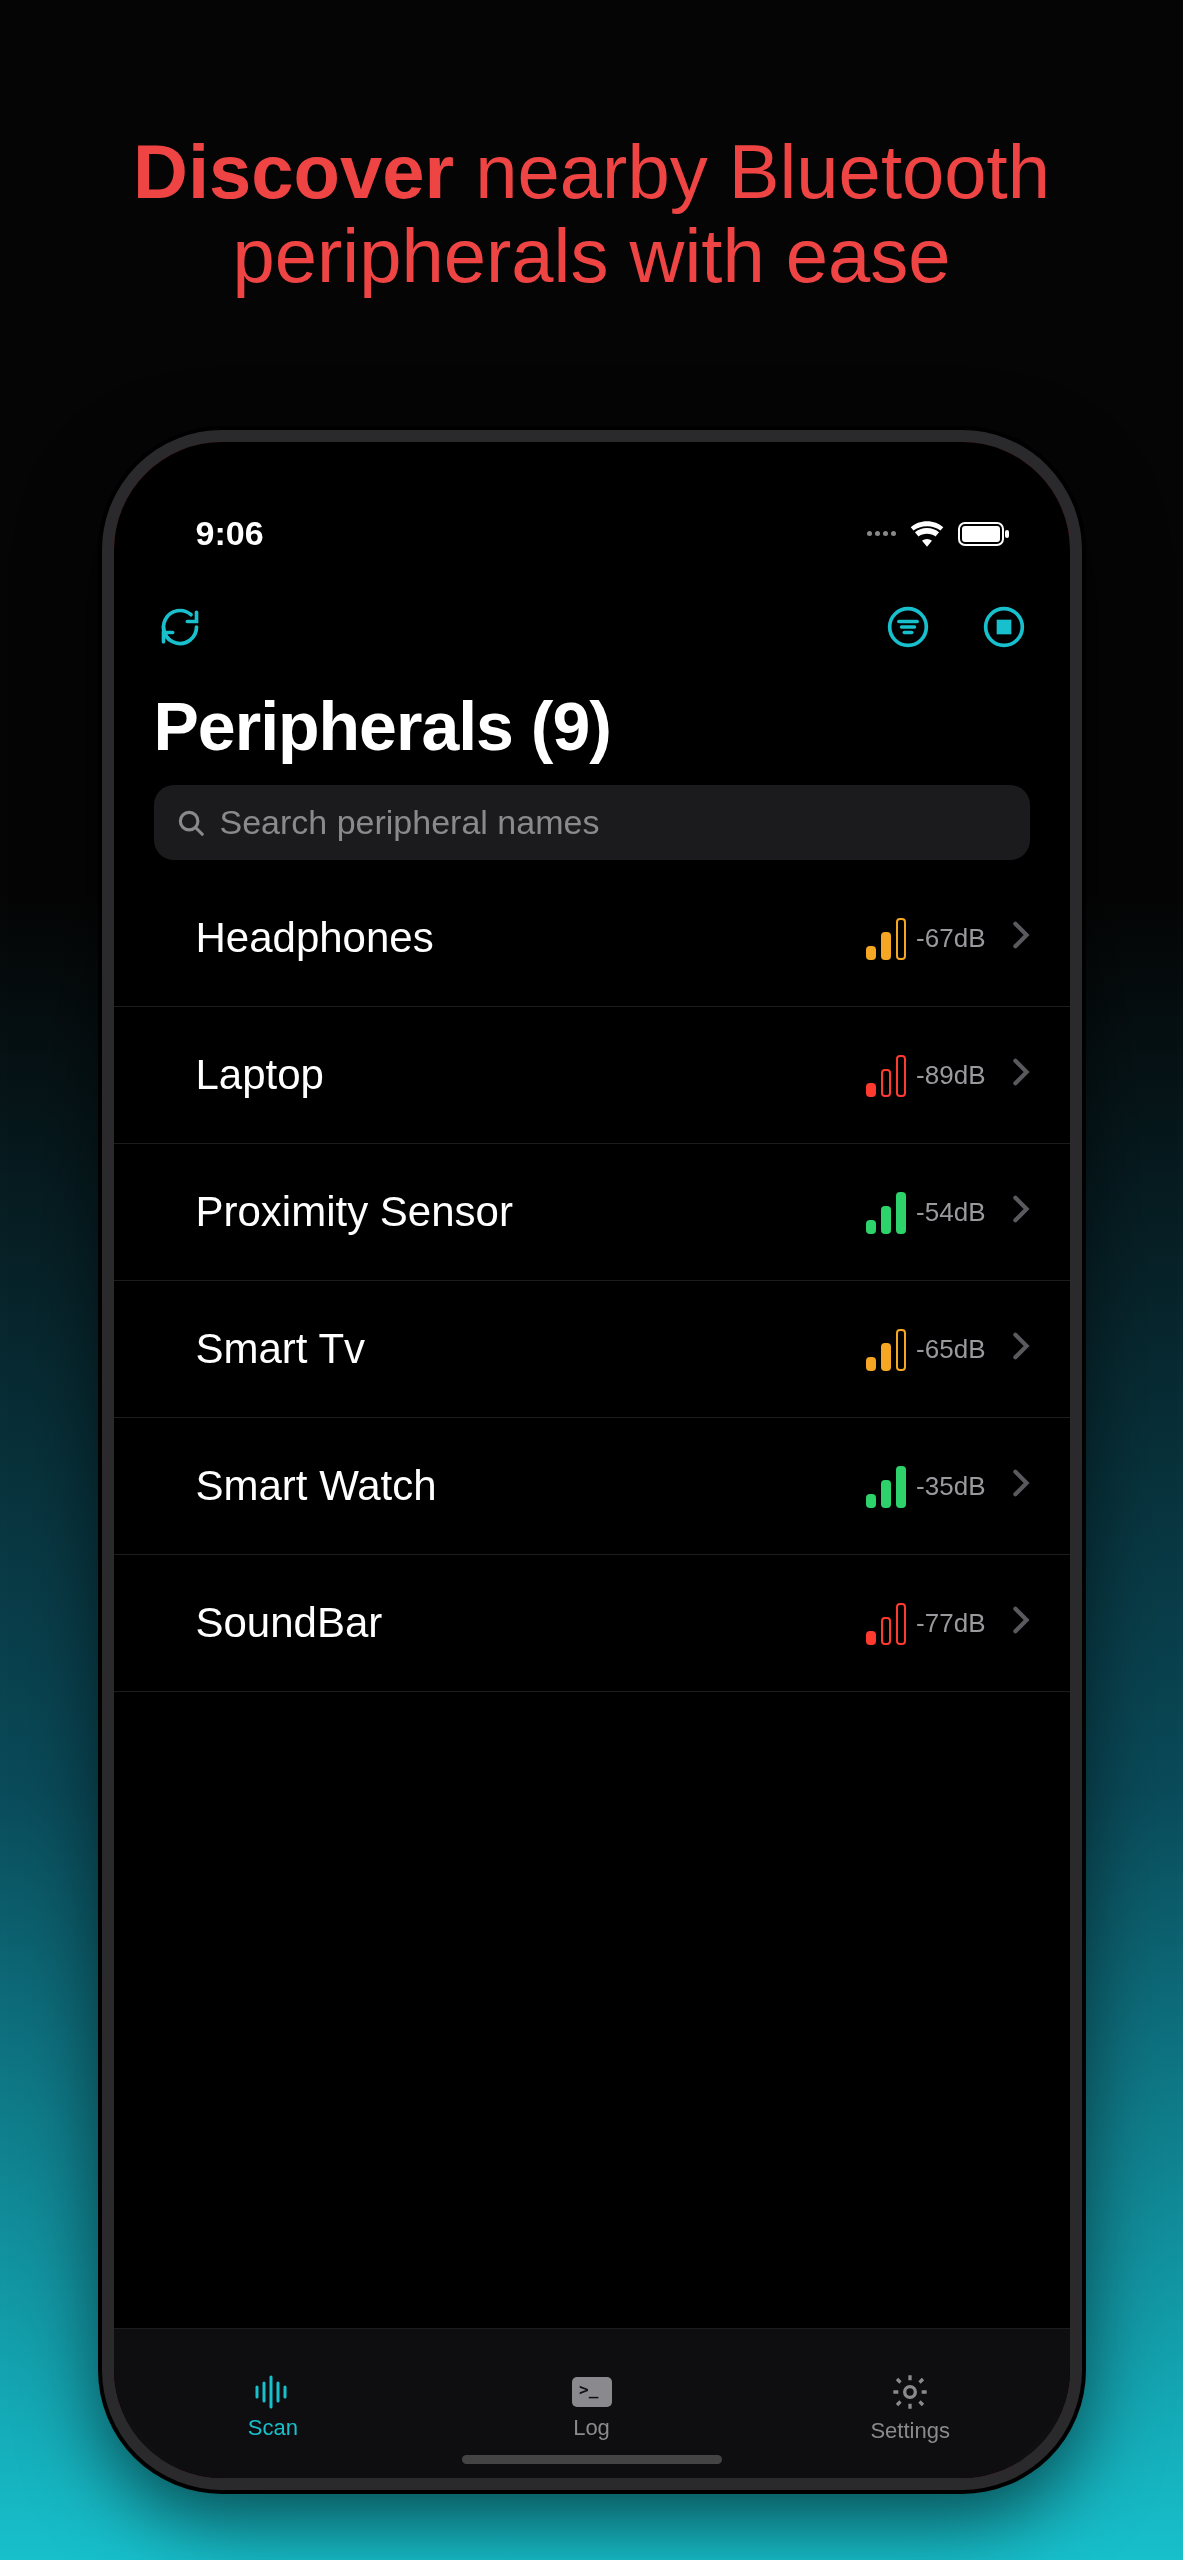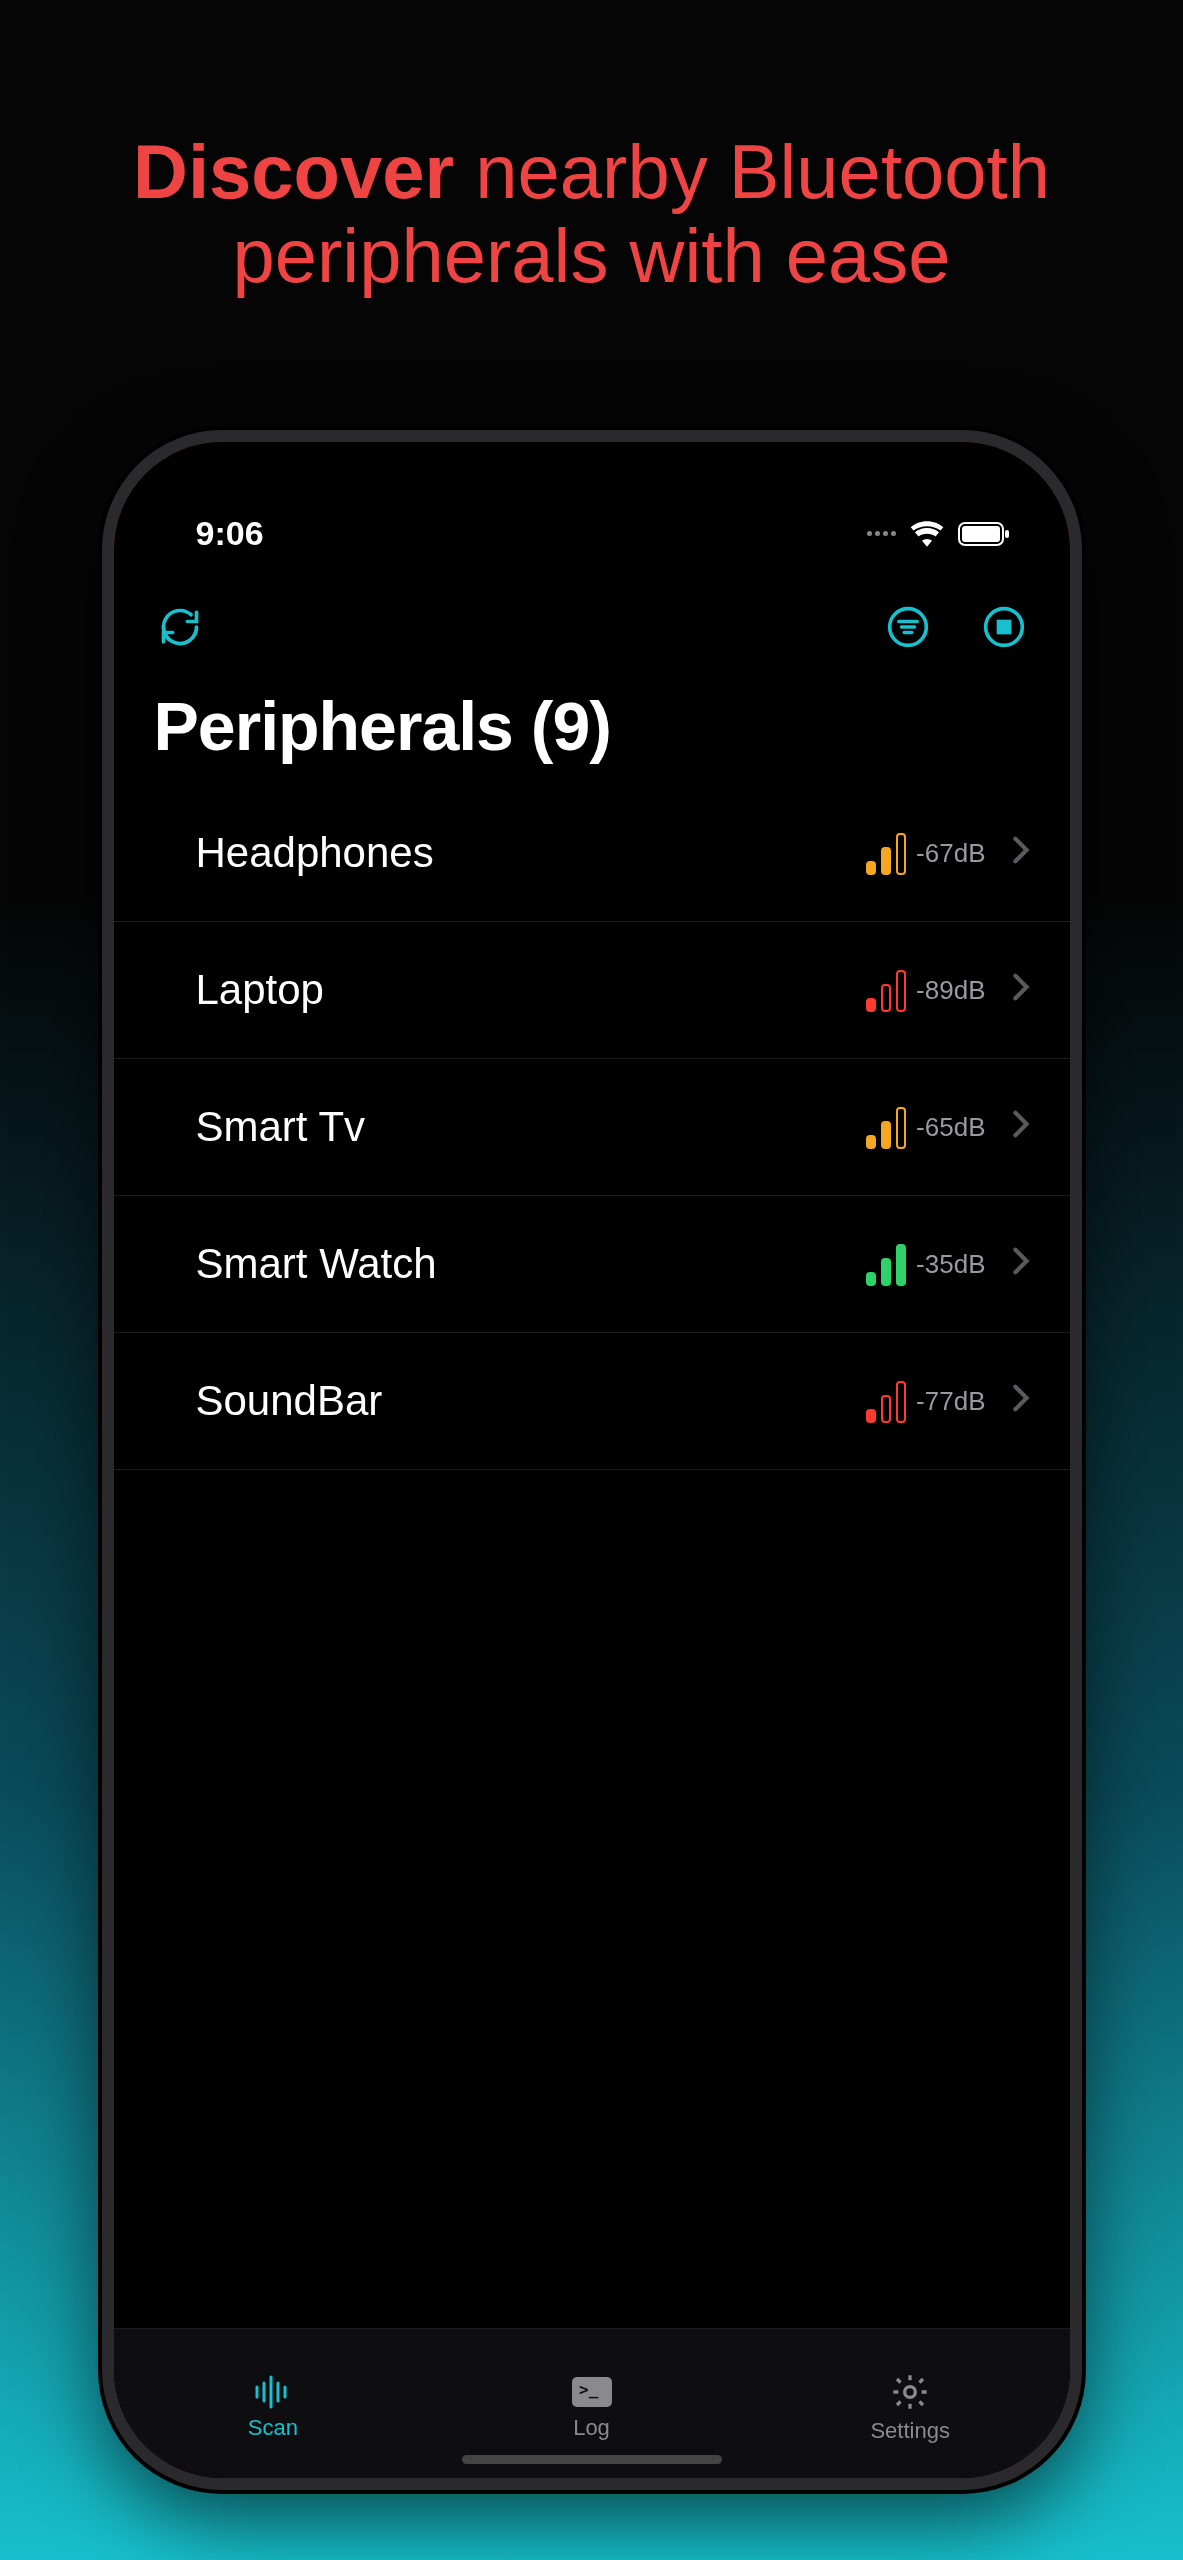--- a/index.html
+++ b/index.html
@@ -255,20 +255,27 @@
               <rect x="9" y="9" width="6" height="6" fill="#17c0cc"></rect>
             </svg>
         </div>
       </div>
     </div>
 
     <h1 class="page-title">
       <span>Peripherals</span> (<span>9</span>)
     </h1>
 
+    <div class="search">
+      <svg width="30" height="30" viewBox="0 0 24 24" fill="none" stroke="#8a8a8e" stroke-width="2.5" stroke-linecap="round">
+          <circle cx="10.5" cy="10.5" r="7"></circle>
+          <line x1="21" y1="21" x2="16" y2="16"></line>
+        </svg>
+      <input type="text" placeholder="Search peripheral names" style="">
+    </div>
 
     <div class="list" id="list">
         <div class="row">
     <div class="name">Headphones</div>
     <div class="signal-block">
       <div class="bars sig-orange">
               <div class="" style="height:14px;background:currentColor;"></div>
               <div class="" style="height:28px;background:currentColor;"></div>
               <div class="outline" style="height:42px;"></div>
             </div>
@@ -282,20 +289,36 @@
         </div>
         <div class="row">
     <div class="name">Laptop</div>
     <div class="signal-block">
       <div class="bars sig-red">
               <div class="" style="height:14px;background:currentColor;"></div>
               <div class="outline" style="height:28px;"></div>
               <div class="outline" style="height:42px;"></div>
             </div>
       <div class="db">-89dB</div>
+    </div>
+    <div class="chev">
+      <svg width="18" height="28" viewBox="0 0 12 20" fill="none" stroke="#5a5a5e" stroke-width="3" stroke-linecap="round">
+              <polyline points="2 2 10 10 2 18"></polyline>
+            </svg>
+    </div>
+        </div>
+        <div class="row">
+    <div class="name">Proximity Sensor</div>
+    <div class="signal-block">
+      <div class="bars sig-green">
+              <div class="" style="height:14px;background:currentColor;"></div>
+              <div class="" style="height:28px;background:currentColor;"></div>
+              <div class="" style="height:42px;background:currentColor;"></div>
+            </div>
+      <div class="db">-54dB</div>
     </div>
     <div class="chev">
       <svg width="18" height="28" viewBox="0 0 12 20" fill="none" stroke="#5a5a5e" stroke-width="3" stroke-linecap="round">
               <polyline points="2 2 10 10 2 18"></polyline>
             </svg>
     </div>
         </div>
         <div class="row">
     <div class="name">Smart Tv</div>
     <div class="signal-block">

